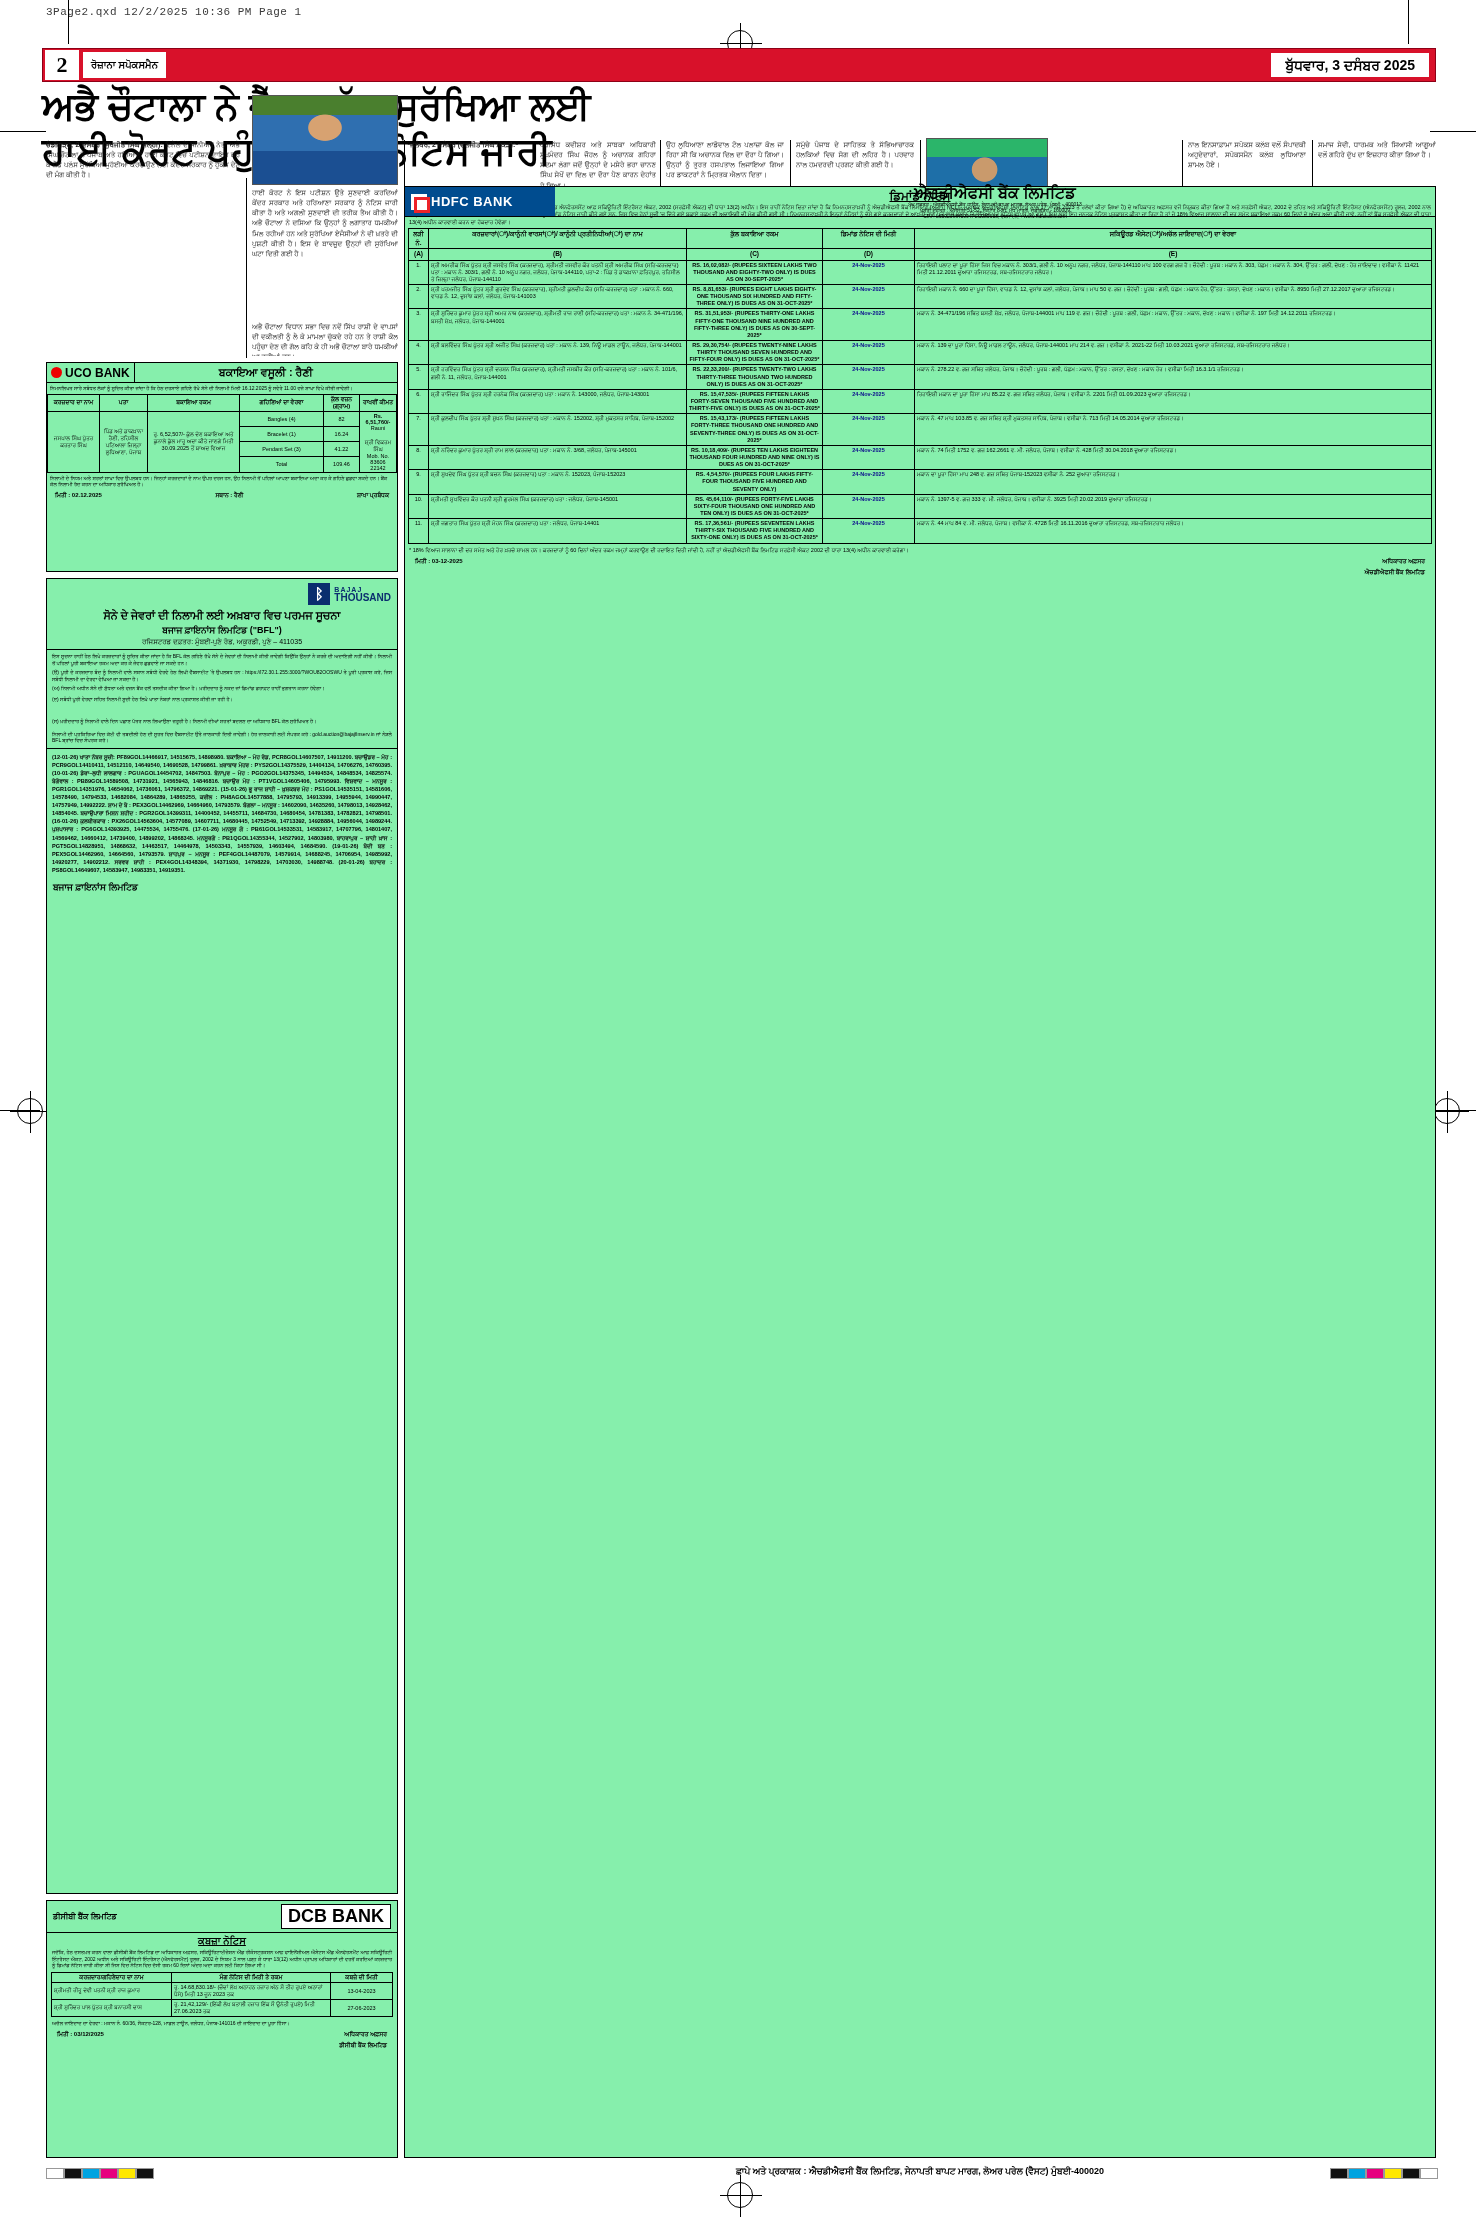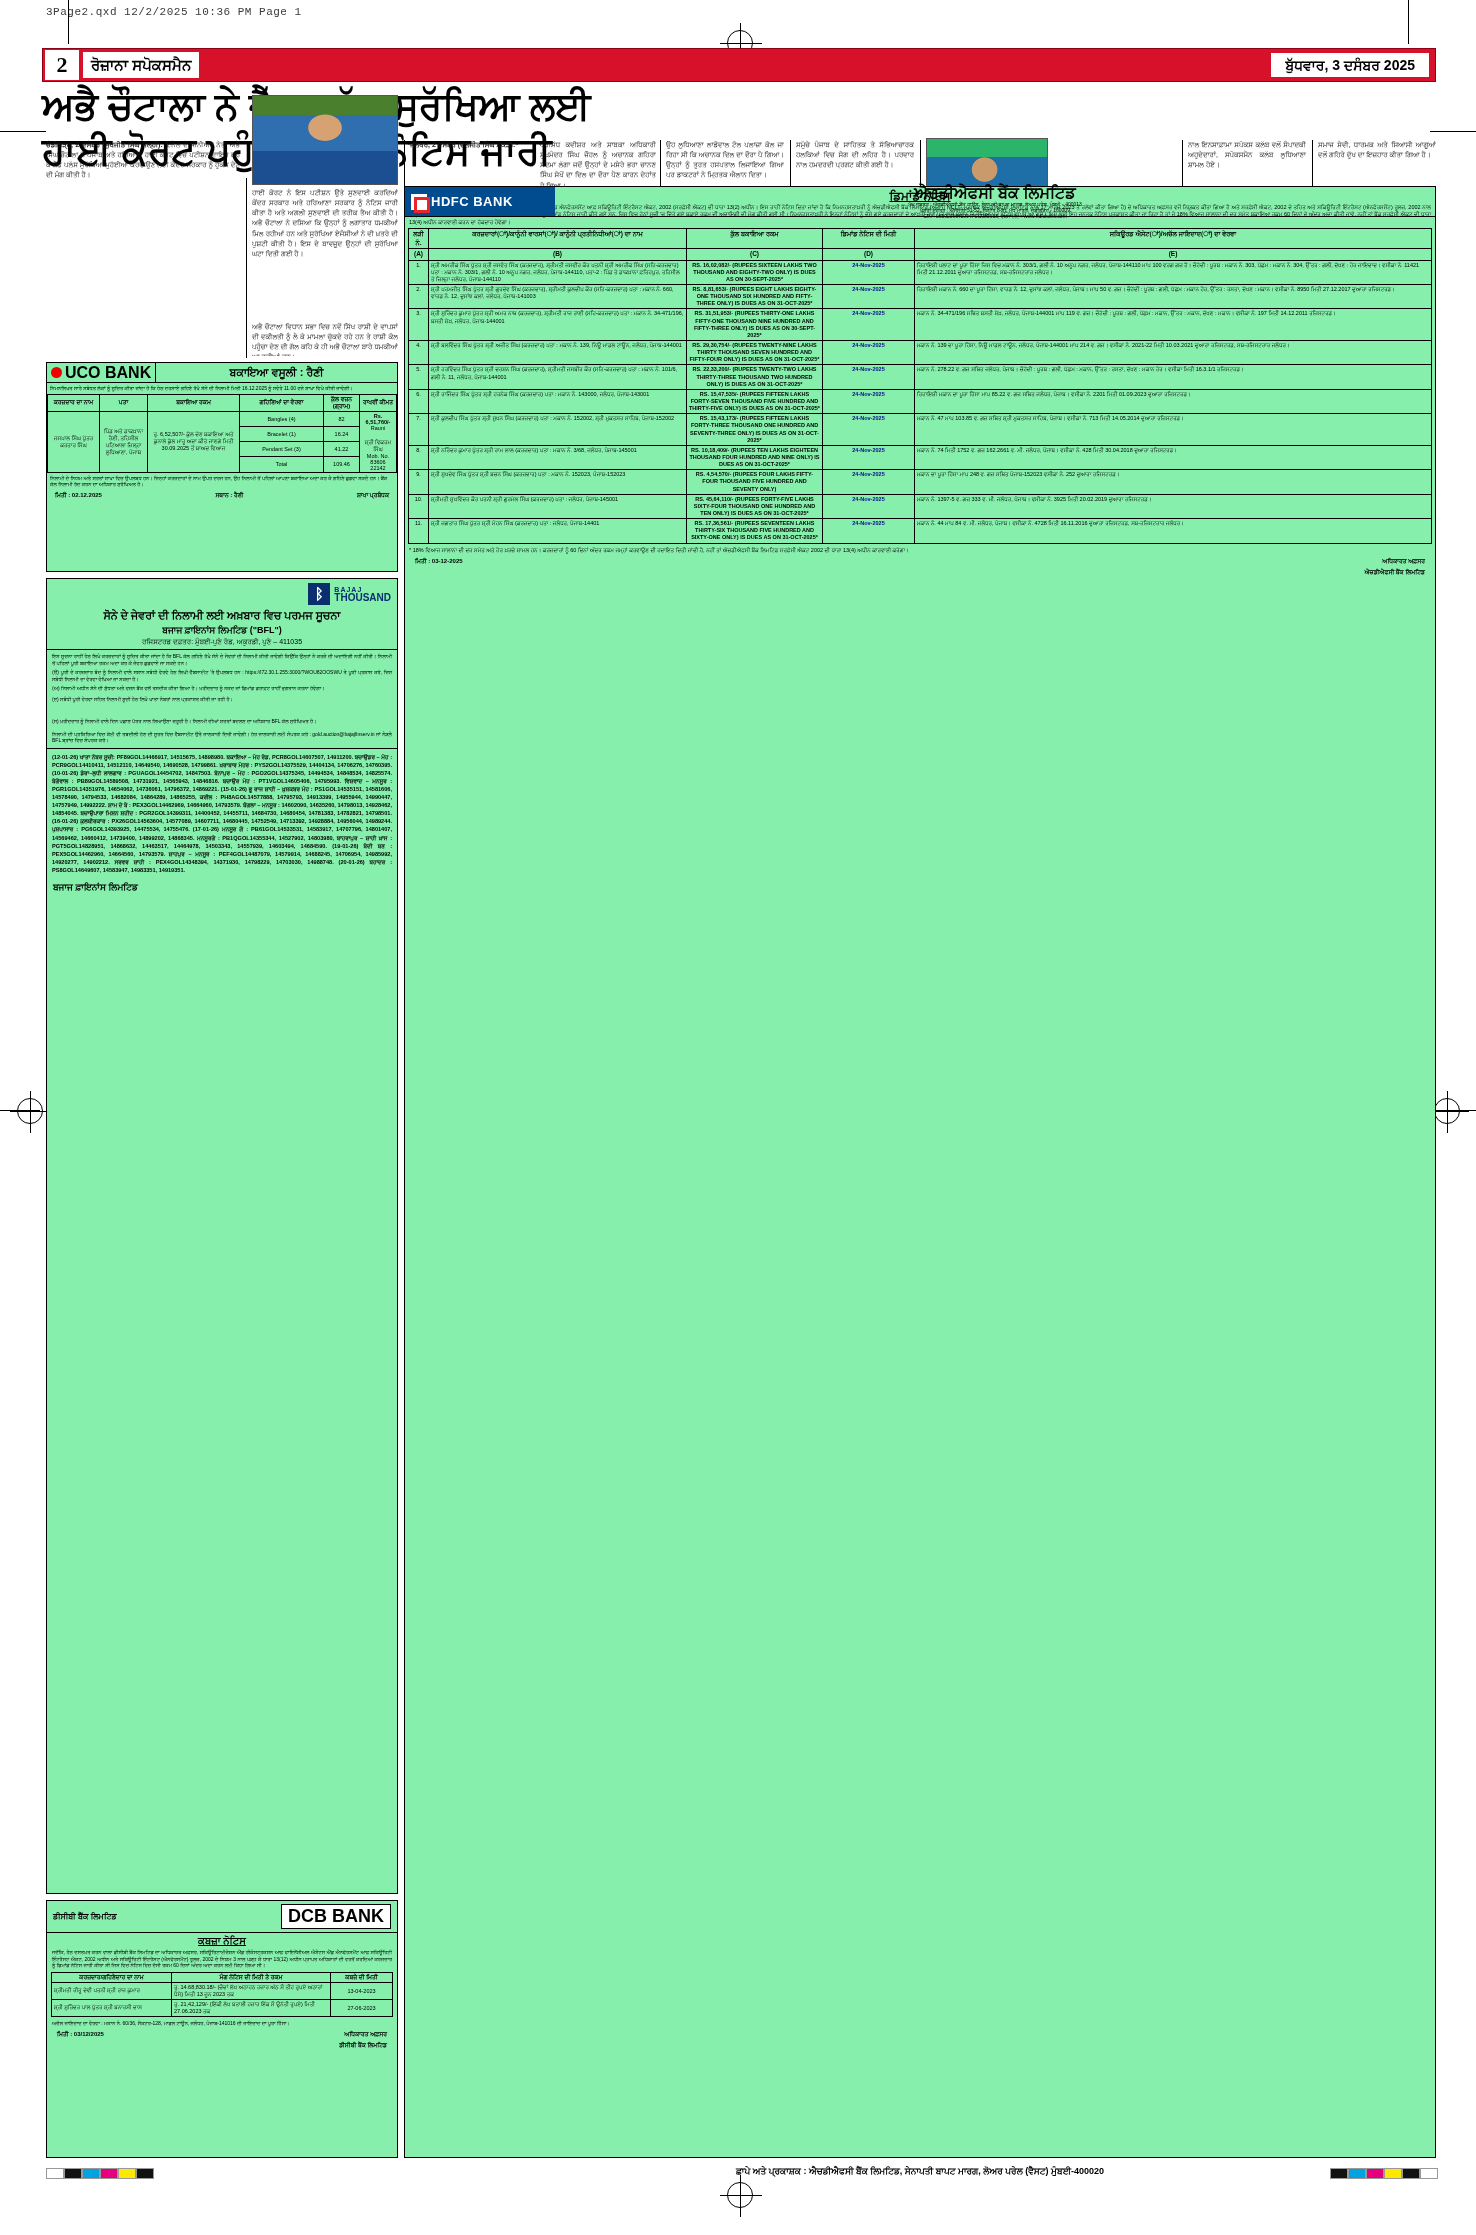--- a/index.html
+++ b/index.html
@@ -37,21 +37,21 @@
     display:flex; align-items:center;
   }
   .mh-page-no {
     width:34px; height:30px; margin-left:2px; background:#fff;
     display:flex; align-items:center; justify-content:center;
     font-weight:bold; font-size:22px; color:#000;
     font-family:"Liberation Serif", serif;
   }
   .mh-title {
     background:#fff; height:26px; margin-left:4px; padding:0 8px;
-    display:flex; align-items:center; font-size:15px; font-weight:bold;
+    display:flex; align-items:center; font-size:10px; font-weight:bold;
     color:#000;
   }
   .mh-spacer { flex:1; }
   .mh-date {
     background:#fff; height:24px; margin-right:6px; padding:0 14px;
     display:flex; align-items:center; font-size:14px; font-weight:bold;
     color:#000;
   }
 
   
@@ -131,21 +131,21 @@
   table.nt th { text-align:center; font-weight:bold; font-size:6.5px; }
   td.c-idx { text-align:center; width:16px; }
   td.c-amt { text-align:center; font-weight:bold; font-size:7px; }
   td.c-date { text-align:center; font-weight:bold; font-size:7px; color:#0a0a8c; }
 
   
   .uco-head {
     display:flex; align-items:center; border-bottom:1px solid #000; height:20px;
   }
   .uco-left {
-    display:flex; align-items:center; gap:3px; padding:0 4px; font-size:16px; font-weight:bold;
+    display:flex; align-items:center; gap:3px; padding:0 4px; font-size:12px; font-weight:bold;
     border-right:1px solid #000; height:100%;
   }
   .uco-dot { width:11px; height:11px; border-radius:50%; background:#e00; }
   .uco-right { flex:1; text-align:center; font-size:11px; font-weight:bold; }
 
   table.uco { width:100%; border-collapse:collapse; table-layout:fixed; }
   table.uco th, table.uco td {
     border:1px solid #000; font-size:5.5px; padding:1px 2px; vertical-align:middle;
   }
   table.uco th { font-weight:bold; text-align:center; font-size:6px; }

